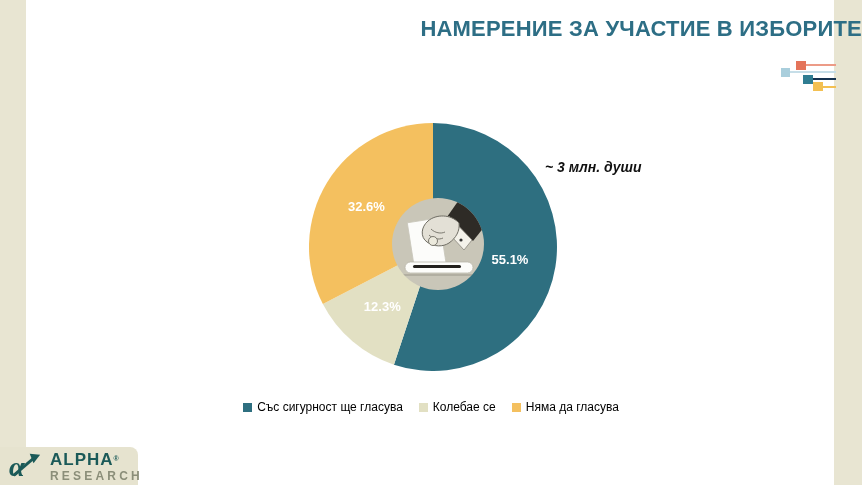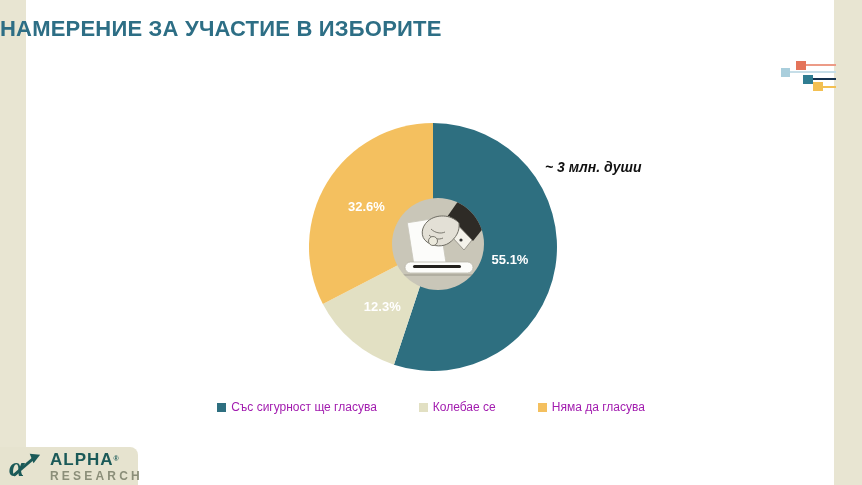--- a/index.html
+++ b/index.html
@@ -7,21 +7,21 @@
     width:862px; height:485px; position:relative; overflow:hidden;
     background:#ffffff;
     font-family:"Liberation Sans", sans-serif;
   }
   .strip { position:absolute; top:0; height:485px; background:#e8e5d2; }
   .strip-left  { left:0;  width:26px; }
   .strip-right { right:0; width:28px; }
 
   .title {
     position:absolute; top:16px; left:0; width:100%; margin:0;
-    text-align:left; font-size:22px; font-weight:bold;
+    text-align:right; font-size:22px; font-weight:bold;
     color:#2d6e85; letter-spacing:0.2px;
   }
 
   
   .deco-sq, .deco-line { position:absolute; }
   .deco-sq { width:10px; height:9px; }
   .sq-coral  { left:796px; top:61px; }
   .sq-blue   { left:781px; top:68px; width:9px; height:9px; }
   .sq-teal   { left:803px; top:75px; }
   .sq-yellow { left:813px; top:82px; }
@@ -39,22 +39,22 @@
   }
 
   .annotation {
     position:absolute; left:545px; top:159px;
     font-size:14px; font-weight:bold; font-style:italic; color:#111111;
     white-space:nowrap;
   }
 
   .legend {
     position:absolute; top:400px; left:0; width:100%;
-    display:flex; justify-content:center; align-items:center; gap:42px;
-    font-size:12px; color:#a21caf;
+    display:flex; justify-content:center; align-items:center; gap:16px;
+    font-size:12px; color:#000000;
   }
   .legend-item { display:flex; align-items:center; gap:5px; }
   .legend-marker { width:9px; height:9px; display:inline-block; flex:0 0 auto; }
 
   .logo-box {
     position:absolute; left:0; top:447px; width:138px; height:38px;
     background:#e6e3cf; border-radius:0 8px 0 0;
     display:flex; align-items:center; padding-left:8px; box-sizing:border-box;
   }
   .logo-glyph { width:34px; height:30px; flex:0 0 auto; position:relative; }

